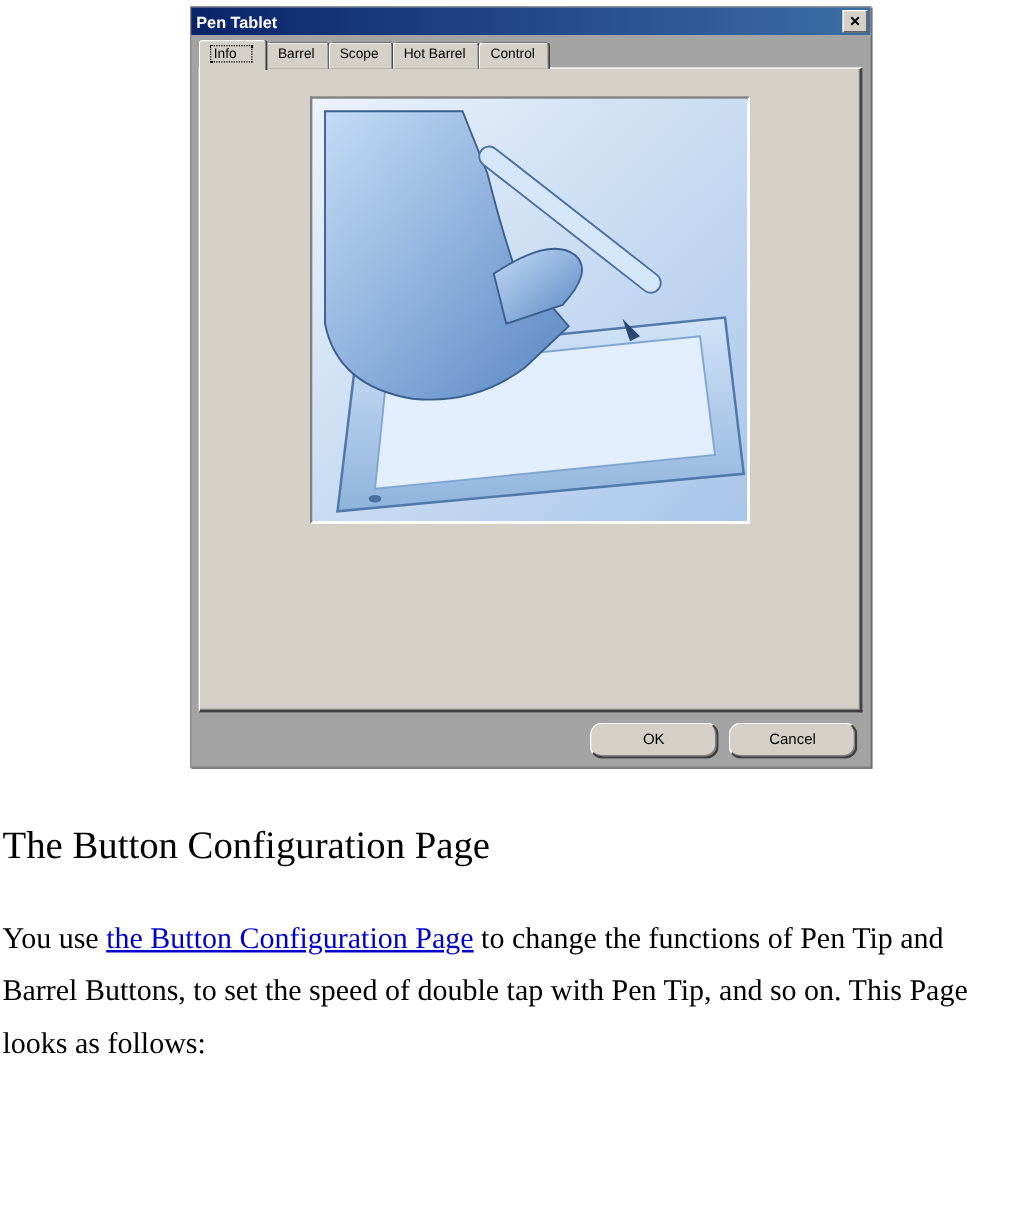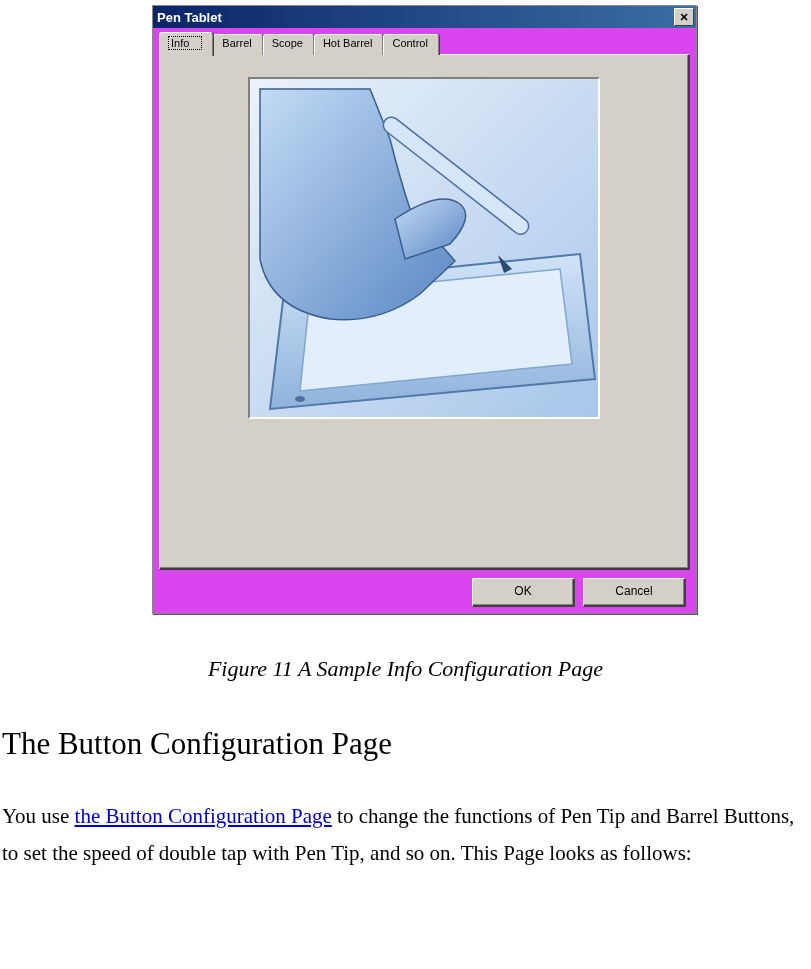--- a/index.html
+++ b/index.html
@@ -9,21 +9,21 @@
     background: #fff;
     width: 811px;
   }
   .page {
     position: relative;
     padding: 0 0 20px 0;
   }
   .dialog {
     margin: 5px 16px 0 152px;
     width: 543px;
-    background: #d946ef;
+    background: #a3a3a3;
     border: 1px solid #888;
     box-shadow: 1px 1px 0 #555;
   }
   .titlebar {
     background: linear-gradient(to right, #0a246a, #3a6ea5);
     color: #fff;
     height: 22px;
     display: flex;
     align-items: center;
     padding: 0 2px 0 4px;
@@ -145,39 +145,40 @@
     border-left: 1px solid #fff;
     border-right: 2px solid #404040;
     border-bottom: 2px solid #404040;
     box-shadow: inset -1px -1px 0 #808080;
     font-size: 12px;
     font-family: "MS Sans Serif", Arial, sans-serif;
     text-align: center;
     line-height: 24px;
     color: #000;
     cursor: default;
+    border-radius: 10px;
   }
   .figure-caption {
     font-style: italic;
     font-family: "Times New Roman", serif;
     font-size: 22px;
     text-align: center;
     margin: 42px 0 0 0;
     color: #000;
   }
   .section-heading {
     font-family: "Times New Roman", serif;
     font-size: 31px;
     margin: 44px 0 0 2px;
     color: #000;
     font-weight: normal;
   }
   .body-para {
     font-family: "Times New Roman", serif;
-    font-size: 21px;
+    font-size: 24px;
     margin: 36px 2px 0 2px;
     line-height: 1.75;
     color: #000;
   }
   .body-para a {
     color: #0000cc;
     text-decoration: underline;
   }
 </style>
 </head>
@@ -235,21 +236,20 @@
           </svg>
         </div>
       </div>
       <div class="button-row">
         <div class="win-button">OK</div>
         <div class="win-button">Cancel</div>
       </div>
     </div>
   </div>
 
-  <div class="figure-caption">Figure 11 A Sample Info Configuration Page</div>
 
   <h2 class="section-heading">The Button Configuration Page</h2>
 
   <p class="body-para">
     <span>You use </span><a href="#">the Button Configuration Page</a><span> to change the functions of Pen Tip and Barrel Buttons, to set the speed of double tap with Pen Tip, and so on. This Page looks as follows:</span>
   </p>
 
 </div>
 
 </body></html>

